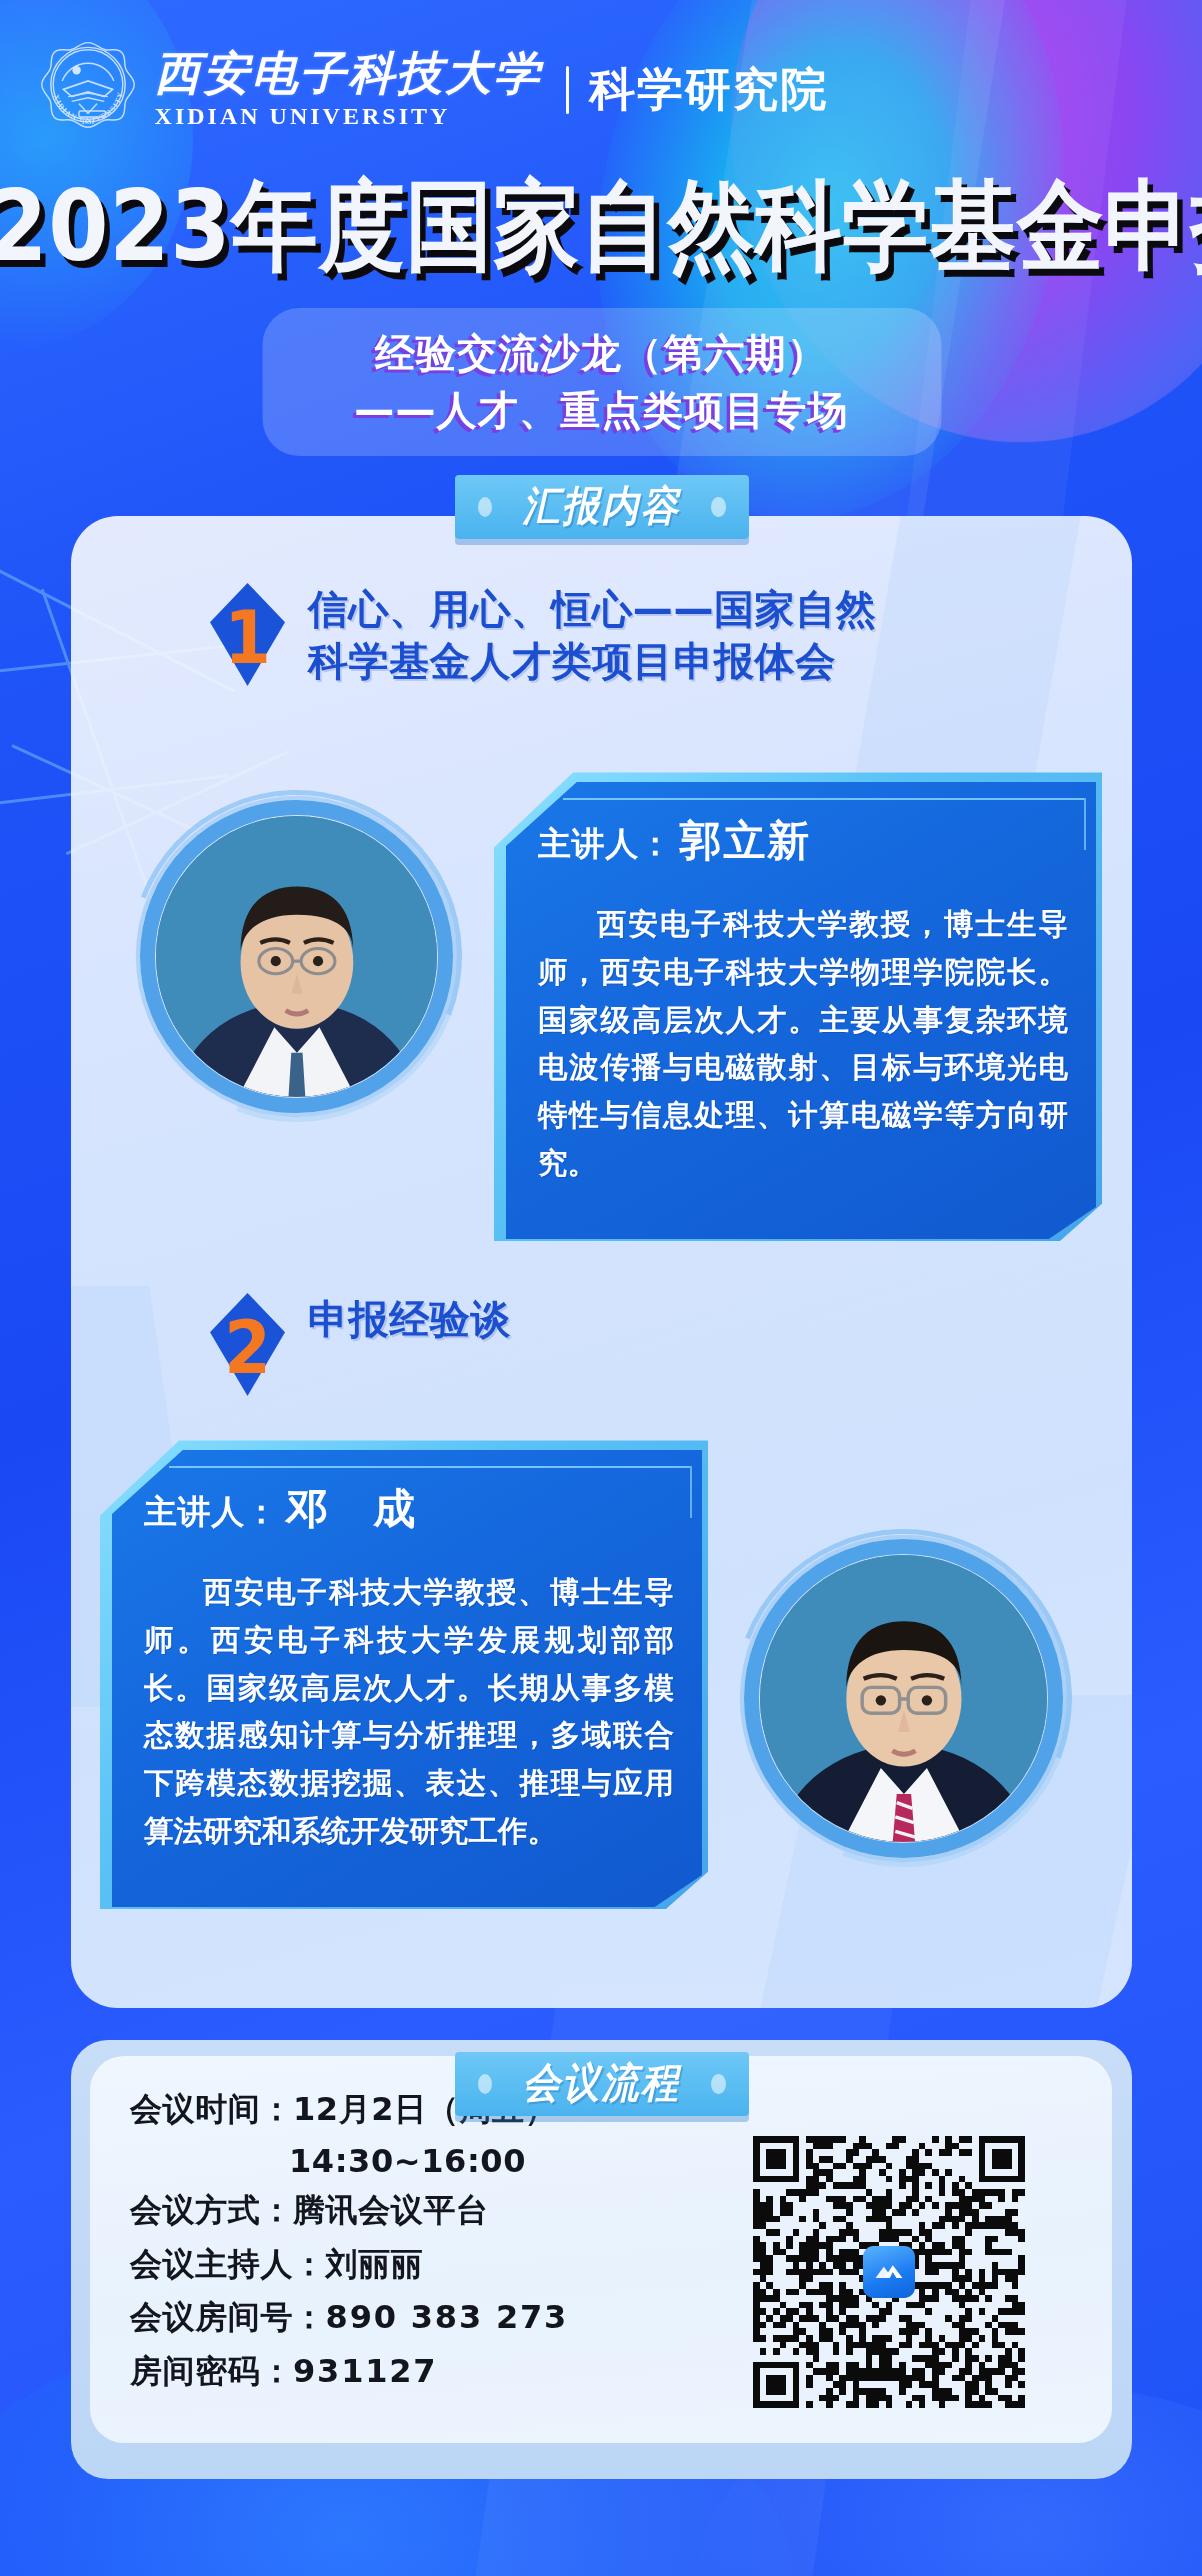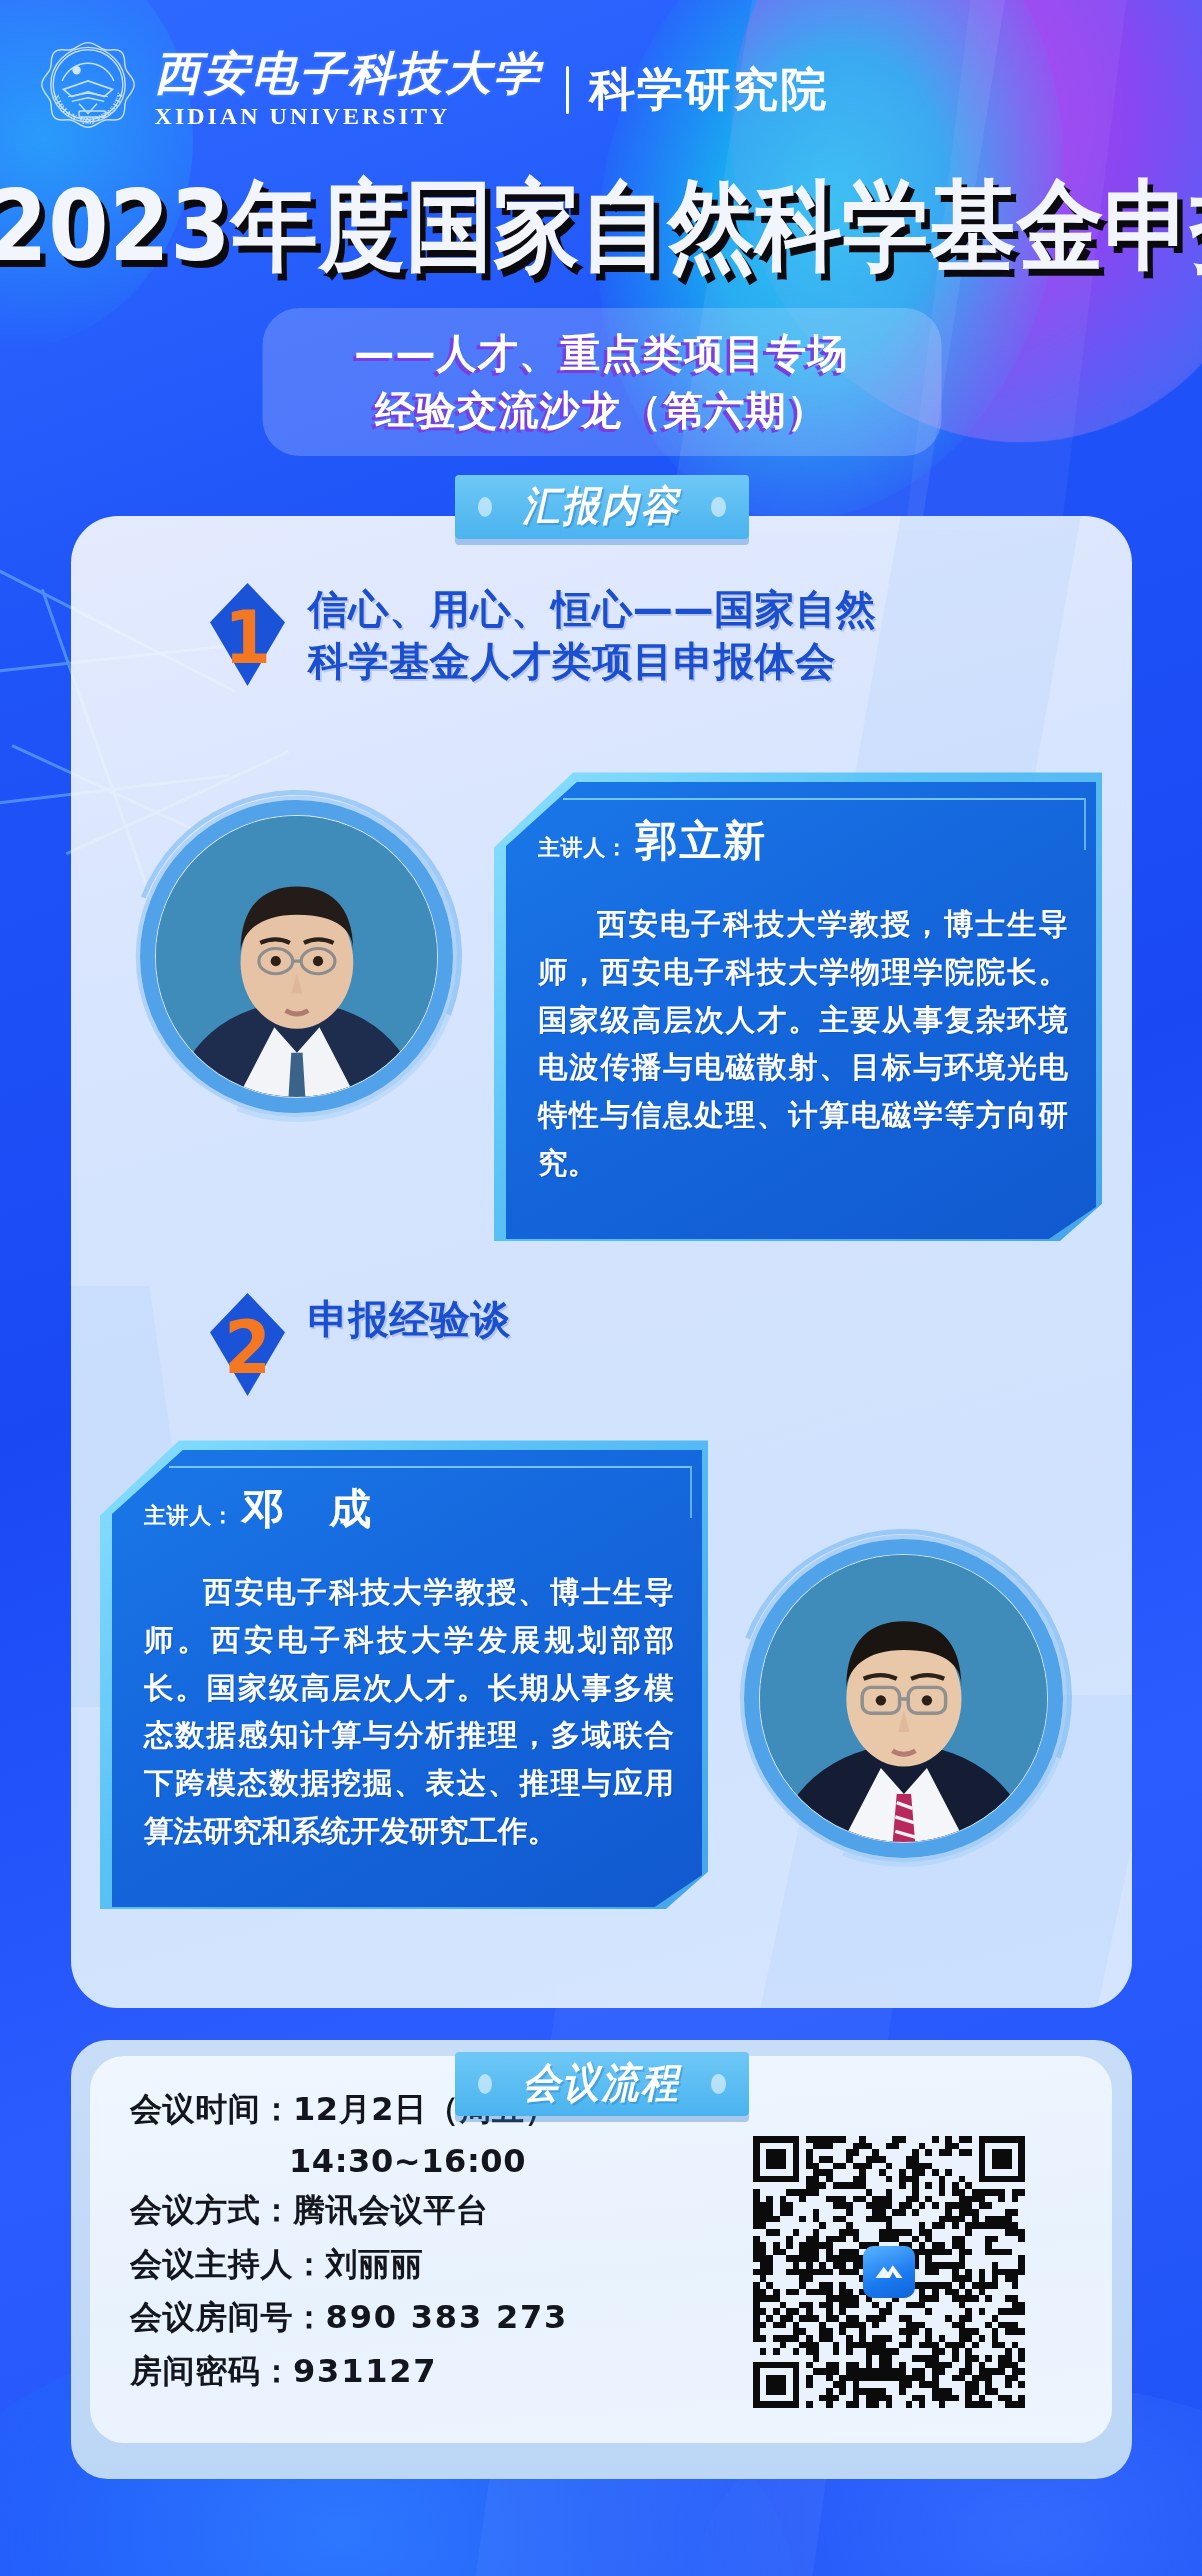--- a/index.html
+++ b/index.html
@@ -194,21 +194,21 @@
     background:rgba(150,225,255,.6);
   }
   .spk-card .inner {
     position:relative; z-index:3; padding:31px 28px 24px 32px;
   }
   .spk-name-row {
     display:flex; align-items:baseline; white-space:nowrap;
   }
   .spk-label {
     font-family:"DejaVu Sans","Liberation Sans",sans-serif;
-    font-size:22px; font-weight:900; color:#fff; letter-spacing:0.6px;
+    font-size:33px; font-weight:900; color:#fff; letter-spacing:0.6px;
   }
   .spk-name {
     font-family:"DejaVu Sans","Liberation Sans",sans-serif;
     font-size:42px; font-weight:900; color:#fff; margin-left:7.2px;
     letter-spacing:1.8px;
   }
   .spk-bio {
     margin-top:32px;
     font-family:"DejaVu Sans","Liberation Sans",sans-serif;
     font-size:29.5px; font-weight:700; color:#fff; line-height:1.62;
@@ -337,22 +337,22 @@
   </div>
   <div class="hdr-divider"></div>
   <div class="hdr-dept">科学研究院</div>
 </div>
 
 <div id="title">
   <span class="t">2023年度国家自然科学基金申报</span>
 </div>
 
 <div id="subtitle-pill">
+  <div class="s">经验交流沙龙（第六期）</div>
   <div class="s">——人才、重点类项目专场</div>
-  <div class="s">经验交流沙龙（第六期）</div>
 </div>
 
 <div class="sec-badge" style="top:475px;">
   <span class="dot l"></span>
   <span class="lbl">汇报内容</span>
   <span class="dot r"></span>
 </div>
 
 <div id="main-panel">
   <div class="pshape ps1"></div>

